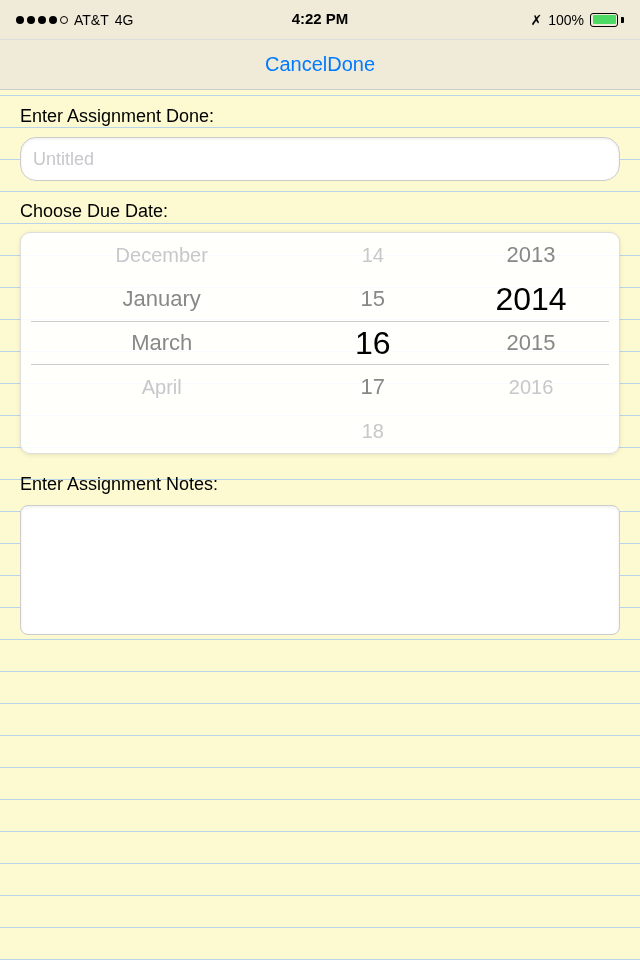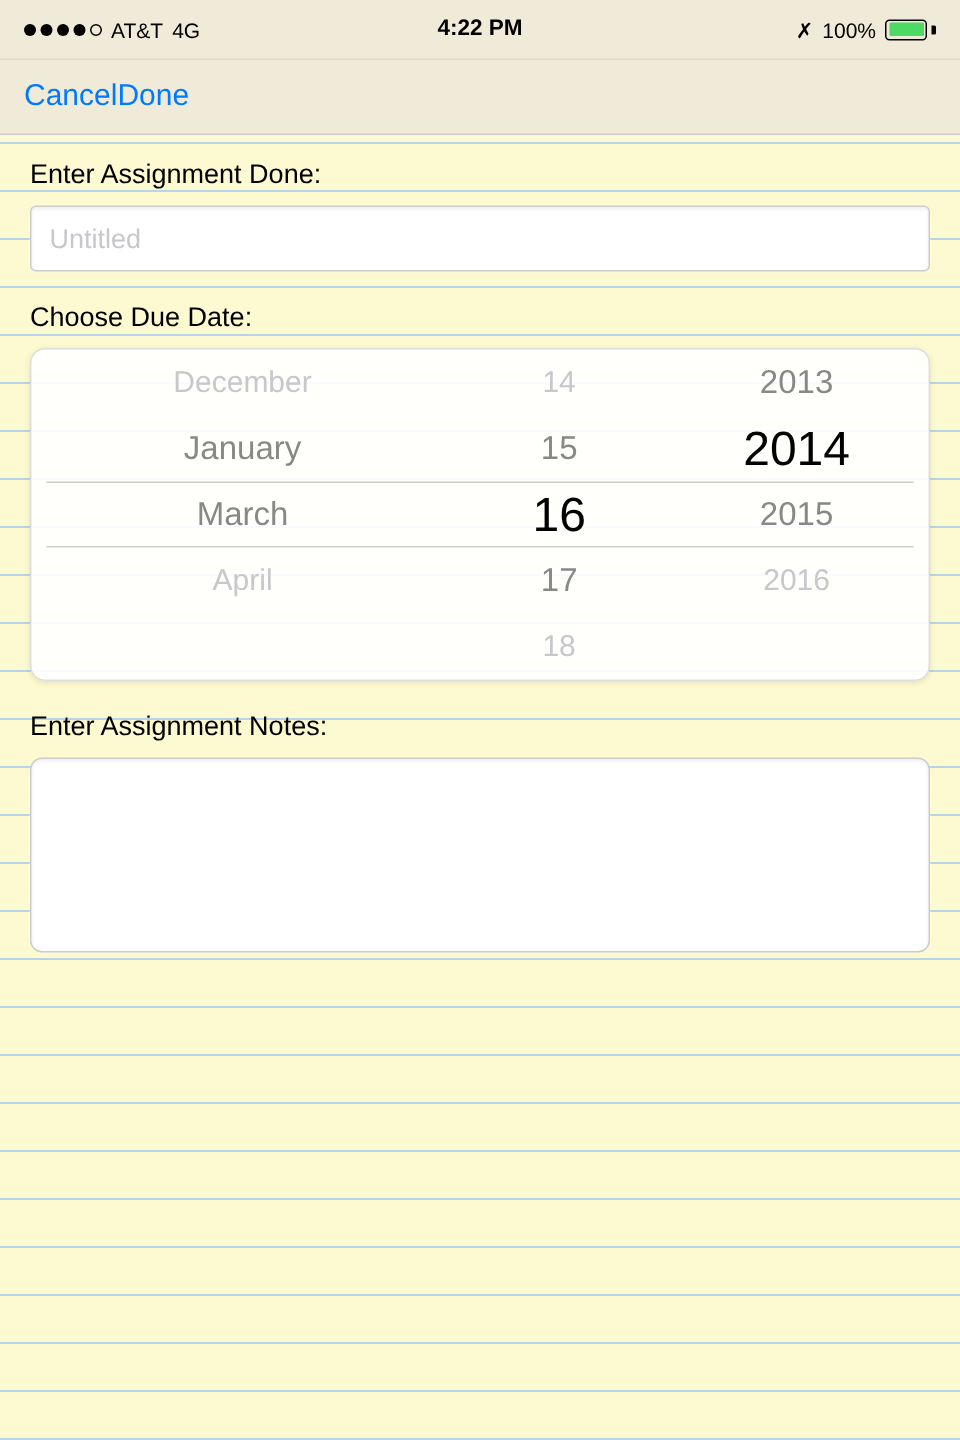--- a/index.html
+++ b/index.html
@@ -83,21 +83,21 @@
       width: 3px; height: 6px; background: #000; border-radius: 0 1px 1px 0; margin-left: 1px;
     }
 
     
     .nav-bar {
       height: 50px;
       background: #f0ead8;
       border-bottom: 1px solid #ccc;
       display: flex;
       align-items: center;
-      justify-content: flex-start;
+      justify-content: center;
       padding: 0 16px;
       position: relative;
     }
 
     .nav-cancel, .nav-done {
       font-size: 20px;
       color: #007aff;
       cursor: pointer;
       font-weight: 400;
     }
@@ -122,21 +122,21 @@
       color: #000;
       margin-bottom: 10px;
       font-weight: 400;
     }
 
     
     .text-input {
       width: 100%;
       height: 44px;
       border: 1px solid #ccc;
-      border-radius: 4px;
+      border-radius: 16px;
       background: #fff;
       padding: 0 12px;
       font-size: 18px;
       color: #999;
       outline: none;
       margin-bottom: 20px;
       box-shadow: 0 1px 3px rgba(0,0,0,0.08) inset;
     }
 
     .text-input::placeholder {

